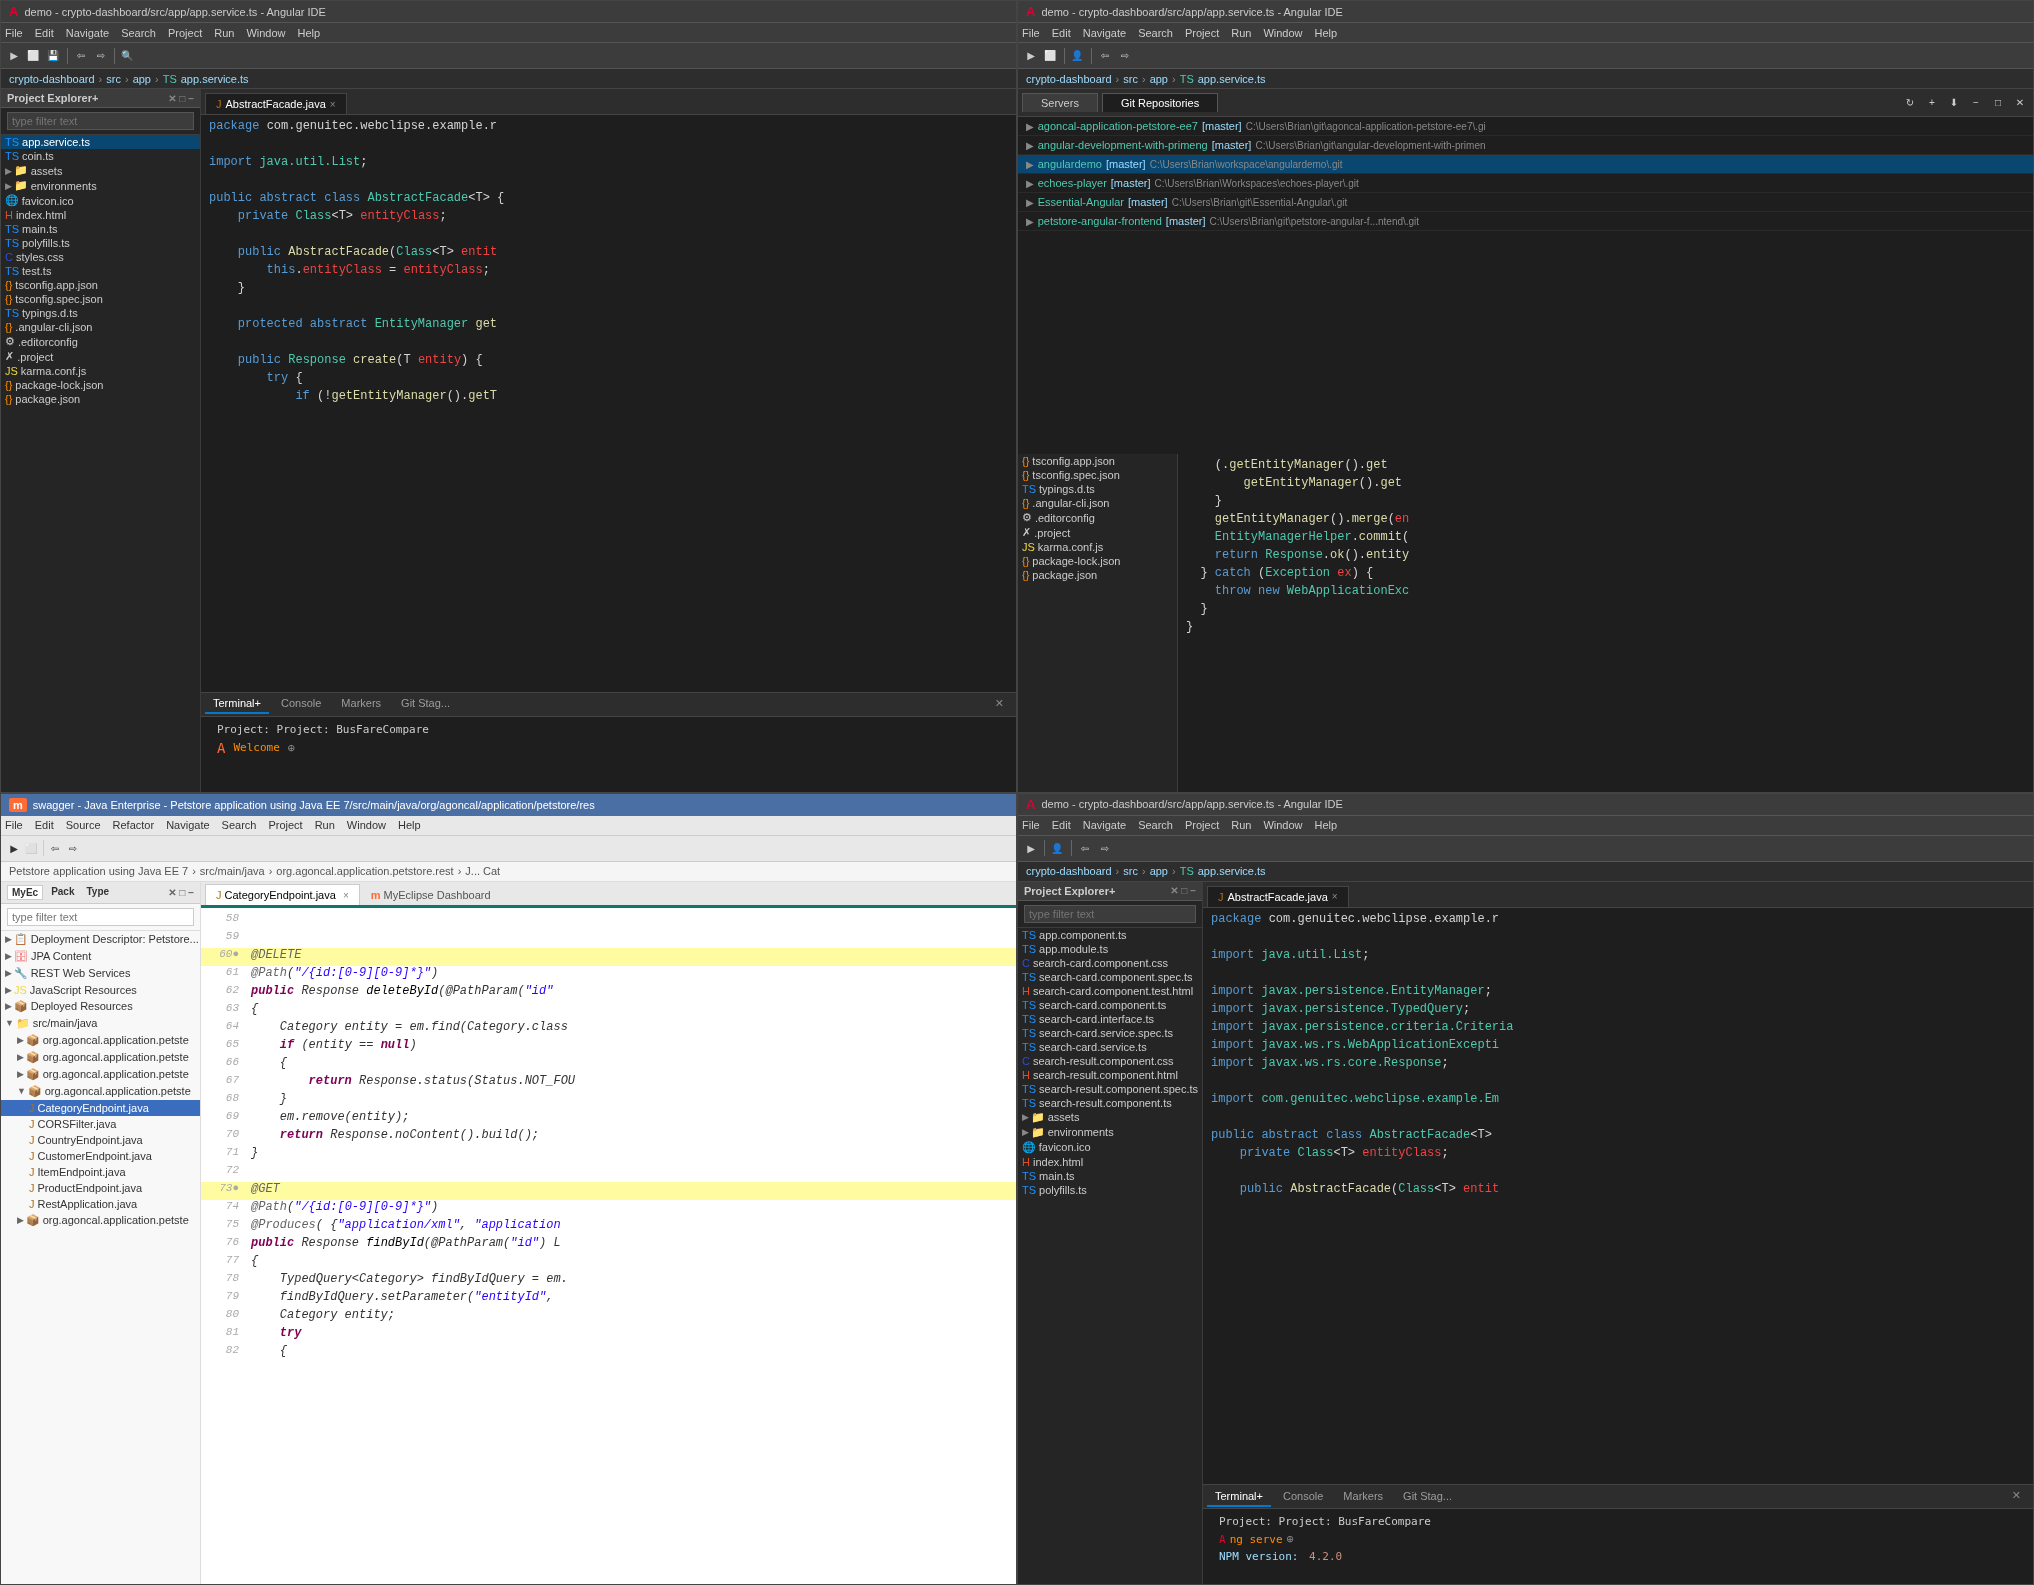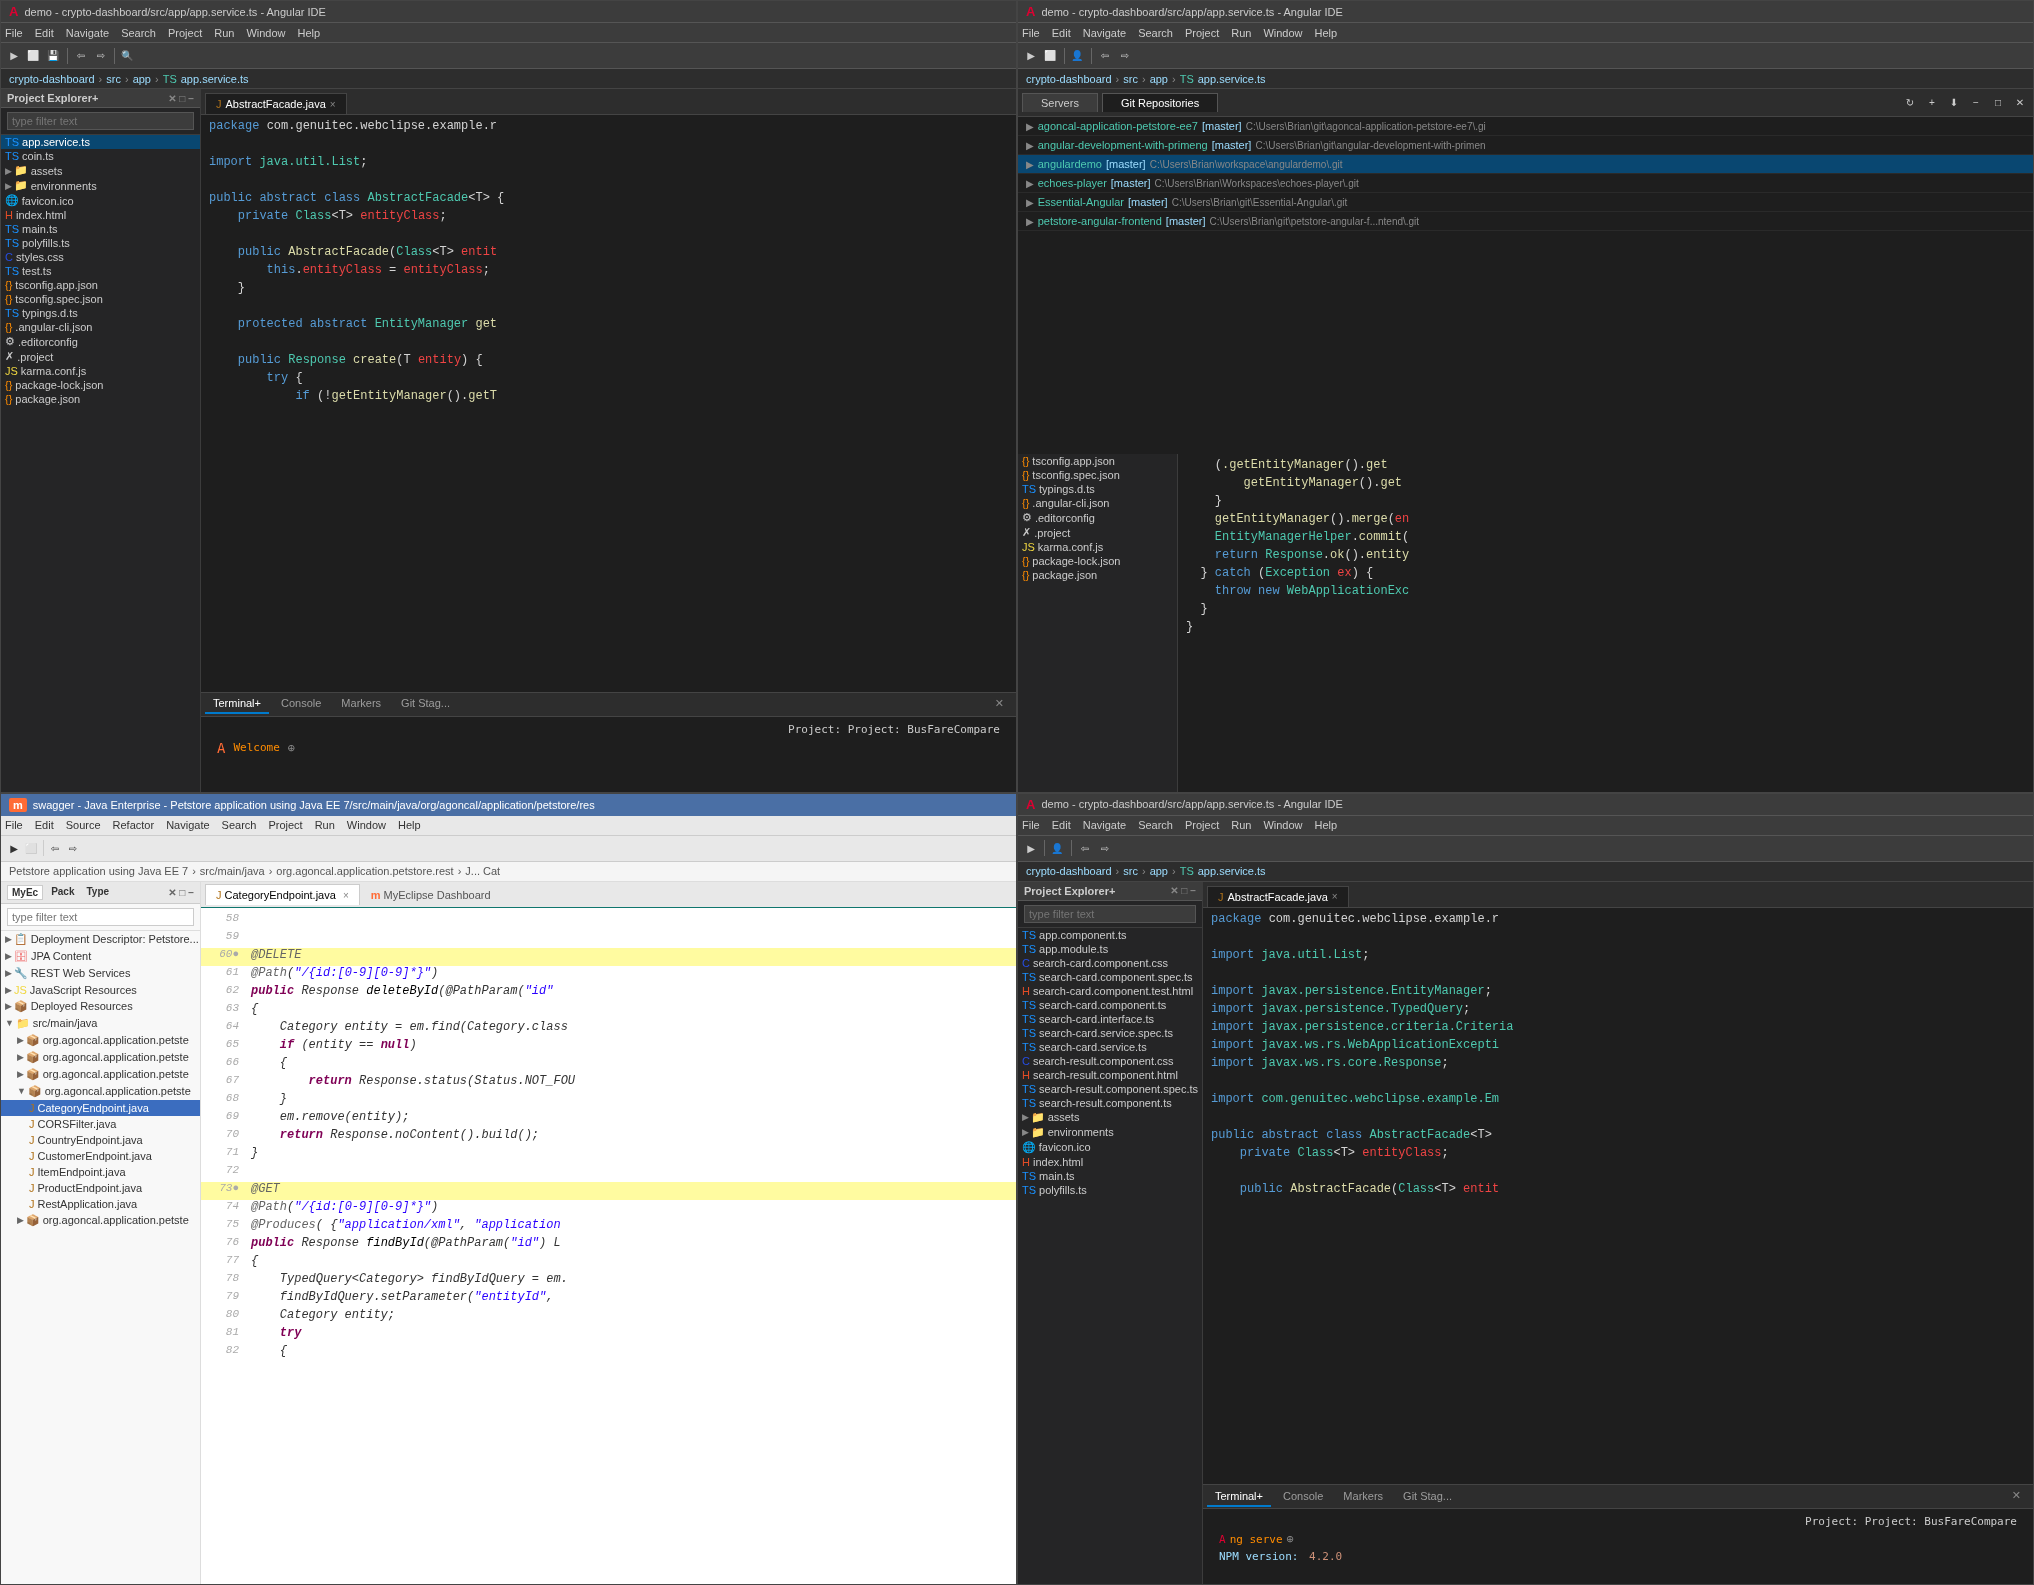--- a/index.html
+++ b/index.html
@@ -246,21 +246,21 @@
     }
     .terminal-tab.active { color: #fff; border-bottom-color: #007acc; }
     .terminal-content {
       flex: 1;
       background: #1e1e1e;
       padding: 4px 8px;
       font-family: 'Consolas', monospace;
       font-size: 11px;
       overflow: auto;
     }
-    .project-label { color: #ccc; font-size: 11px; padding: 2px 8px; text-align: right; }
+    .project-label { color: #ccc; font-size: 11px; padding: 2px 8px; }
 
     
     .git-view {
       flex: 1;
       background: #1e1e1e;
       overflow: auto;
     }
     .git-row {
       display: flex;
       align-items: center;
@@ -367,23 +367,23 @@
 
     .myeclipse-editor {
       flex: 1;
       display: flex;
       flex-direction: column;
       overflow: hidden;
     }
     .myeclipse-editor-tabs {
       background: #e8e8e8;
       display: flex;
-      align-items: center;
+      align-items: flex-end;
       padding: 0 4px;
-      border-bottom: 1px solid #0f766e;
+      border-bottom: 3px solid #0f766e;
       min-height: 26px;
     }
     .myeclipse-editor-tab {
       background: #e8e8e8;
       color: #555;
       padding: 4px 10px;
       font-size: 11px;
       cursor: pointer;
       border: 1px solid transparent;
       border-bottom: none;

